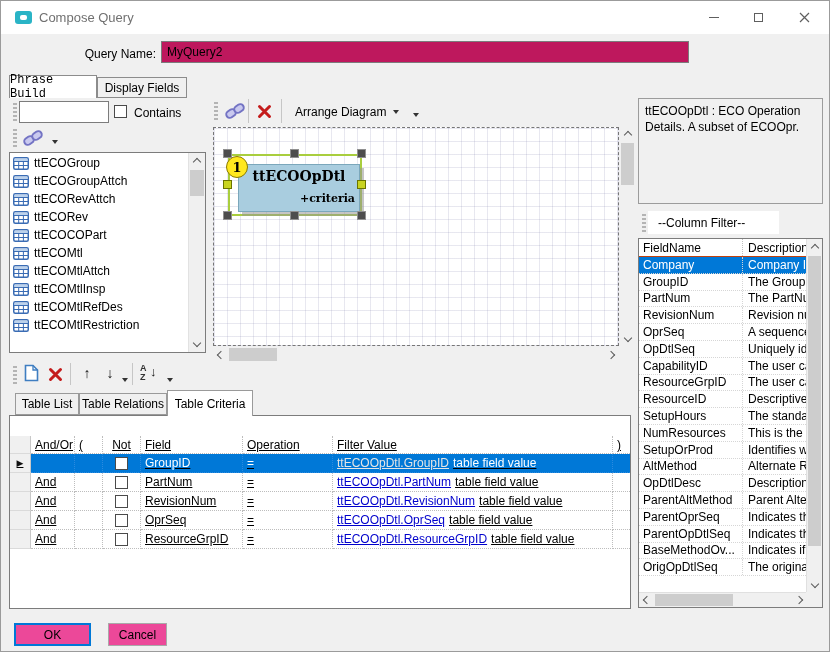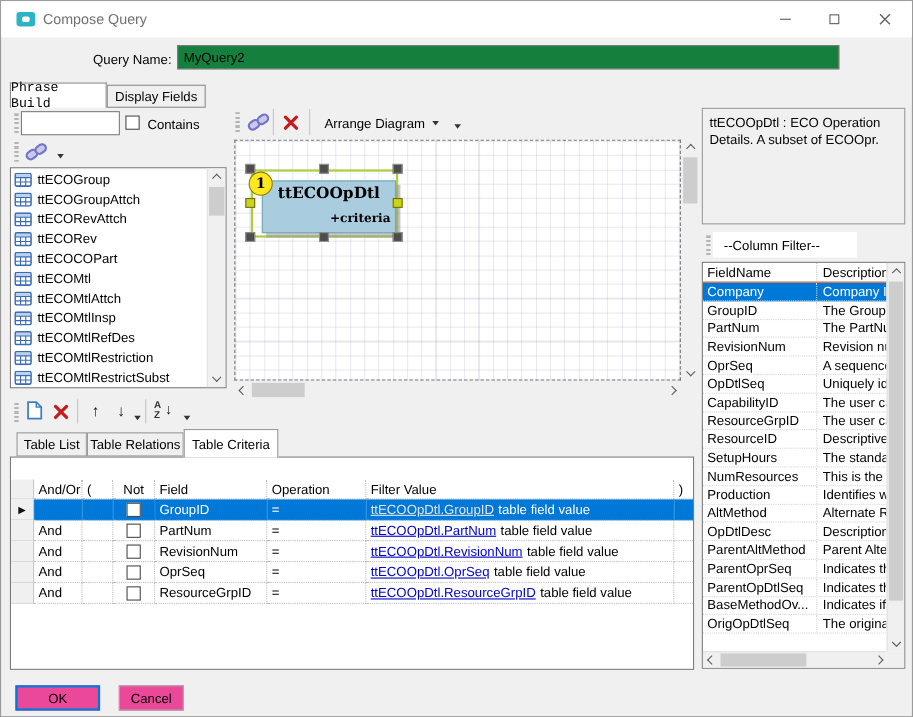--- a/index.html
+++ b/index.html
@@ -12,21 +12,21 @@
   .app-icon { position:absolute; left:14px; top:10px; width:17px; height:13px; background:#2ab4c6; border-radius:3px; }
   .app-icon::after { content:""; position:absolute; left:5px; top:4px; width:7px; height:5px; background:#fff; border-radius:2px; }
   .win-title { position:absolute; left:38px; top:9px; font-size:13px; color:#707070; }
   .winbtn { position:absolute; top:0; width:45px; height:32px; display:flex; align-items:center; justify-content:center; }
   .wb-min { left:690px; } .wb-max { left:735px; } .wb-close { left:781px; }
   .glyph-min { width:10px; height:1px; background:#5f5f5f; }
   .glyph-max { width:9px; height:9px; border:1px solid #5f5f5f; }
 
   
   .qlabel { position:absolute; left:58px; top:46px; width:97px; text-align:right; }
-  .qinput { position:absolute; left:160px; top:40px; width:602px; height:22px; border:1px solid #7c7c7c; background:#15803d; padding:0 5px; font:12px "Liberation Sans",sans-serif; }
+  .qinput { position:absolute; left:160px; top:40px; width:528px; height:22px; border:1px solid #7c7c7c; background:#be185d; padding:0 5px; font:12px "Liberation Sans",sans-serif; }
 
   
   .tab { position:absolute; border:1px solid #8c8c8c; display:flex; align-items:center; justify-content:center; background:#f0f0f0; }
   .tab.active { background:#fff; border-bottom:none; z-index:2;font-family:Liberation Mono, monospace; }
   .tab-pb { left:8px; top:74px; width:88px; height:23px; }
   .tab-df { left:96px; top:76px; width:90px; height:21px; }
 
   
   .grip { position:absolute; width:4px; background:repeating-linear-gradient(to bottom,#b4b4b4 0 2px,transparent 2px 4px); }
   .sep { position:absolute; width:1px; background:#c6c6c6; }
@@ -90,21 +90,21 @@
   .az .dn { position:absolute; left:10px; top:1px; font-weight:bold; font-size:13px; color:#111; }
   .btab { position:absolute; border:1px solid #9a9a9a; background:#f0f0f0; display:flex; align-items:center; justify-content:center; }
   .btab.active { background:#fff; border-bottom:none; z-index:3; }
   .bt-list { left:14px; top:392px; width:64px; height:22px; }
   .bt-rel { left:78px; top:392px; width:88px; height:22px; }
   .bt-crit { left:166px; top:389px; width:86px; height:26px; }
 
   
   .cgrid { position:absolute; left:8px; top:414px; width:622px; height:194px; background:#fff; border:1px solid #7c7c7c; }
   .ccaption { position:absolute; left:0; top:3px; width:100%; text-align:center; }
-  .chead, .crow { position:absolute; left:0; right:0; display:flex; }
+  .chead, .crow { position:absolute; left:0; right:0; display:flex;text-decoration:underline; }
   .chead { top:20px; height:18px; }
   .ccell { border-right:1px dotted #bdbdbd; border-bottom:1px dotted #bdbdbd; display:flex; align-items:center; padding-left:4px; overflow:hidden; white-space:nowrap; }
   .csel { width:21px; flex:0 0 auto; background:#f0f0f0; border-right:1px solid #c8c8c8; border-bottom:1px solid #dadada; display:flex; align-items:center; justify-content:center; }
   .c-andor { width:44px; } .c-op1 { width:28px; } .c-not { width:38px; justify-content:center; padding-left:0; }
   .c-field { width:102px; } .c-oper { width:90px; } .c-filter { flex:1; } .c-op2 { width:17px; border-right:none; }
   .crow { height:19px; }
   .crow .selarrow { display:none; font-size:9px; color:#111; }
   .crow.selected .selarrow { display:block; }
   .crow.selected .ccell { background:#0078d7; color:#fff; border-right-color:#2a8adf; border-bottom-color:#2a8adf; }
   .flink { text-decoration:underline; color:#0000cc; margin-right:4px; }
@@ -264,30 +264,20 @@
           <span class="ticon">
             <svg width="16" height="13" viewBox="0 0 16 13">
               <rect x="0.75" y="0.75" width="14.5" height="11.5" rx="1.5" fill="#fff" stroke="#3a6cb4" stroke-width="1.5"></rect>
               <rect x="1.5" y="1.5" width="13" height="3" fill="#bcd2ec"></rect>
               <path d="M1 4.5 H15 M1 8.5 H15 M5.7 4.5 V12 M10.4 4.5 V12" stroke="#3a6cb4" stroke-width="1" fill="none"></path>
             </svg>
           </span>
           <span class="tlabel">ttECOMtlRestriction</span>
         </div>
 
-        <div class="titem">
-          <span class="ticon">
-            <svg width="16" height="13" viewBox="0 0 16 13">
-              <rect x="0.75" y="0.75" width="14.5" height="11.5" rx="1.5" fill="#fff" stroke="#3a6cb4" stroke-width="1.5"></rect>
-              <rect x="1.5" y="1.5" width="13" height="3" fill="#bcd2ec"></rect>
-              <path d="M1 4.5 H15 M1 8.5 H15 M5.7 4.5 V12 M10.4 4.5 V12" stroke="#3a6cb4" stroke-width="1" fill="none"></path>
-            </svg>
-          </span>
-          <span class="tlabel">ttECOMtlRestrictSubst</span>
-        </div>
 
       </div>
     <div class="vscroll lb-scroll">
       <div class="sbtn" style="top:2px;left:0;right:0;height:14px;">
           <span class="chev up"></span>
         </div>
       <div class="thumb" style="left:1px;right:1px;top:17px;height:26px;"></div>
       <div class="sbtn" style="bottom:2px;left:0;right:0;height:14px;">
           <span class="chev down"></span>
         </div>
@@ -414,21 +404,21 @@
           <span class="fdesc">The standar</span>
         </div>
 
 
         <div class="frow">
           <span class="fname">NumResources</span>
           <span class="fdesc">This is the r</span>
         </div>
 
         <div class="frow">
-          <span class="fname">Production</span>
+          <span class="fname">SetupOrProd</span>
           <span class="fdesc">Identifies wh</span>
         </div>
 
         <div class="frow">
           <span class="fname">AltMethod</span>
           <span class="fdesc">Alternate Ro</span>
         </div>
 
         <div class="frow">
           <span class="fname">OpDtlDesc</span>

